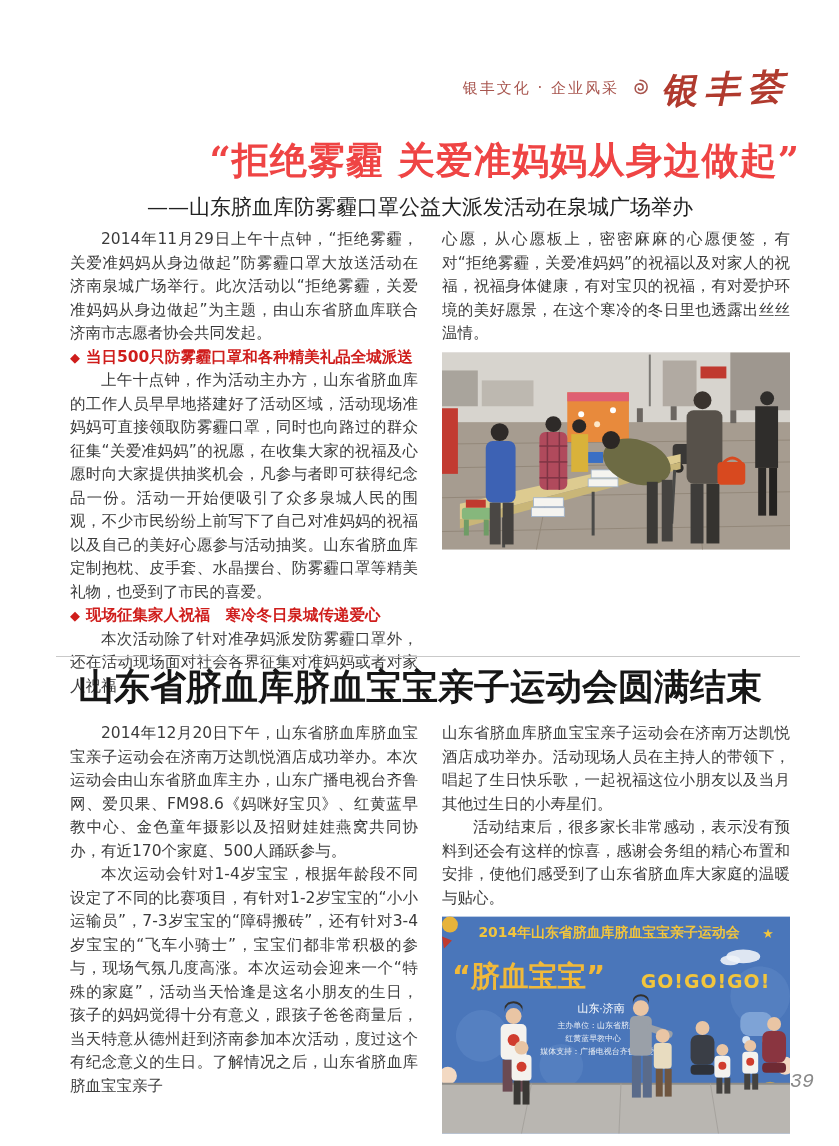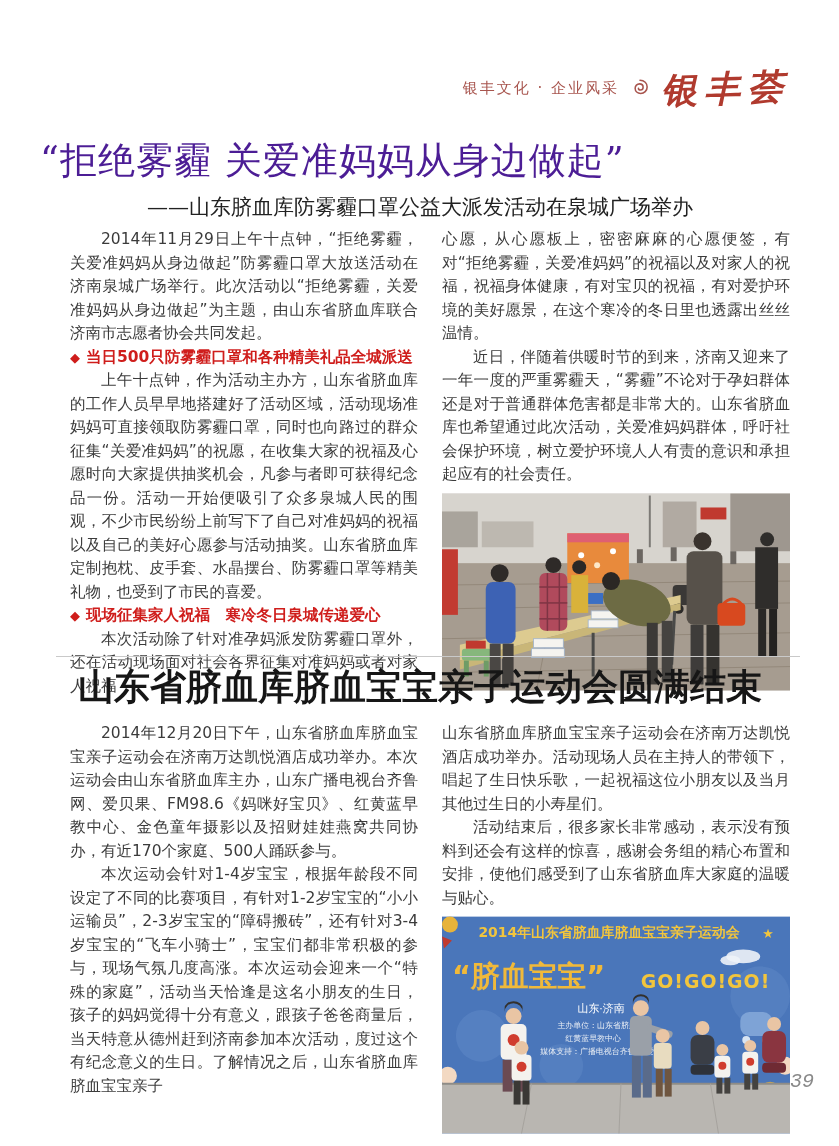--- a/index.html
+++ b/index.html
@@ -4,22 +4,22 @@
 <style>
   html,body{margin:0;padding:0;background:#ffffff;}
   .page{position:relative;width:839px;height:1146px;background:#ffffff;overflow:hidden;
         font-family:"DejaVu Sans",sans-serif;}
   
   .header{position:absolute;top:70px;right:49px;display:flex;align-items:center;gap:10px;}
   .header-label{color:#a8554e;font-size:15px;letter-spacing:2px;white-space:nowrap;}
   .logo-script{color:#b03a2e;font-size:36px;font-family:"DejaVu Serif",serif;
                font-style:italic;font-weight:bold;letter-spacing:7px;transform:rotate(-2deg);line-height:1;}
   
-  .a1-title{position:absolute;top:136px;left:40px;width:760px;text-align:left;
-            font-family:"DejaVu Serif",serif;font-weight:400;font-size:37px;color:#4c1d95;letter-spacing:1px;}
+  .a1-title{position:absolute;top:136px;left:40px;width:760px;text-align:right;
+            font-family:"DejaVu Serif",serif;font-weight:700;font-size:37px;color:#ef4444;letter-spacing:1px;}
   .a1-subtitle{position:absolute;top:193px;left:40px;width:760px;text-align:center;
                font-family:"DejaVu Serif",serif;font-weight:400;font-size:21px;color:#222222;}
   
   .cols{position:absolute;left:70px;width:720px;display:flex;gap:24px;}
   #a1-cols{top:228px;}
   #a2-cols{top:722px;}
   .col{width:348px;font-size:15.5px;line-height:23.5px;color:#3b3b3b;text-align:justify;}
   .col p{margin:0;}
   .indent{text-indent:2em;}
   .red-head{color:#cf1d1b;font-weight:700;margin:1px 0;}
@@ -52,21 +52,20 @@
   <div class="cols" id="a1-cols">
     <div class="col">
       <p class="indent">2014年11月29日上午十点钟，“拒绝雾霾，关爱准妈妈从身边做起”防雾霾口罩大放送活动在济南泉城广场举行。此次活动以“拒绝雾霾，关爱准妈妈从身边做起”为主题，由山东省脐血库联合济南市志愿者协会共同发起。</p>
       <p class="red-head"><span class="diamond">◆</span><span>当日500只防雾霾口罩和各种精美礼品全城派送</span></p>
       <p class="indent">上午十点钟，作为活动主办方，山东省脐血库的工作人员早早地搭建好了活动区域，活动现场准妈妈可直接领取防雾霾口罩，同时也向路过的群众征集“关爱准妈妈”的祝愿，在收集大家的祝福及心愿时向大家提供抽奖机会，凡参与者即可获得纪念品一份。活动一开始便吸引了众多泉城人民的围观，不少市民纷纷上前写下了自己对准妈妈的祝福以及自己的美好心愿参与活动抽奖。山东省脐血库定制抱枕、皮手套、水晶摆台、防雾霾口罩等精美礼物，也受到了市民的喜爱。</p>
       <p class="red-head"><span class="diamond">◆</span><span>现场征集家人祝福　寒冷冬日泉城传递爱心</span></p>
       <p class="indent">本次活动除了针对准孕妈派发防雾霾口罩外，还在活动现场面对社会各界征集对准妈妈或者对家人祝福</p>
     </div>
     <div class="col">
       <p>心愿，从心愿板上，密密麻麻的心愿便签，有对“拒绝雾霾，关爱准妈妈”的祝福以及对家人的祝福，祝福身体健康，有对宝贝的祝福，有对爱护环境的美好愿景，在这个寒冷的冬日里也透露出丝丝温情。</p>
-      <p class="indent">近日，伴随着供暖时节的到来，济南又迎来了一年一度的严重雾霾天，“雾霾”不论对于孕妇群体还是对于普通群体危害都是非常大的。山东省脐血库也希望通过此次活动，关爱准妈妈群体，呼吁社会保护环境，树立爱护环境人人有责的意识和承担起应有的社会责任。</p>
 
       <svg class="photo" width="348" height="198" viewBox="0 0 350 198">
         <rect width="350" height="198" fill="#cfccc6"></rect>
         <rect width="350" height="72" fill="#d7d4ce"></rect>
         <rect x="0" y="18" width="36" height="36" fill="#a9a49c"></rect>
         <rect x="40" y="28" width="52" height="26" fill="#bdb8b0"></rect>
         <rect x="222" y="8" width="34" height="46" fill="#b1aaa2"></rect>
         <rect x="260" y="14" width="26" height="12" fill="#c0392f"></rect>
         <rect x="290" y="0" width="60" height="58" fill="#9e978f"></rect>
         <rect x="208" y="2" width="2" height="52" fill="#7d7a76"></rect>
@@ -152,21 +151,21 @@
     </div>
   </div>
 
   <div class="divider"></div>
 
   <div class="a2-title">山东省脐血库脐血宝宝亲子运动会圆满结束</div>
 
   <div class="cols" id="a2-cols">
     <div class="col">
       <p class="indent">2014年12月20日下午，山东省脐血库脐血宝宝亲子运动会在济南万达凯悦酒店成功举办。本次运动会由山东省脐血库主办，山东广播电视台齐鲁网、爱贝果、FM98.6《妈咪好宝贝》、红黄蓝早教中心、金色童年摄影以及招财娃娃燕窝共同协办，有近170个家庭、500人踊跃参与。</p>
-      <p class="indent">本次运动会针对1-4岁宝宝，根据年龄段不同设定了不同的比赛项目，有针对1-2岁宝宝的“小小运输员”，2-3岁宝宝的“障碍搬砖”，还有针对3-4岁宝宝的“飞车小骑士”，宝宝们都非常积极的参与，现场气氛几度高涨。本次运动会迎来一个“特殊的家庭”，活动当天恰逢是这名小朋友的生日，孩子的妈妈觉得十分有意义，跟孩子爸爸商量后，当天特意从德州赶到济南参加本次活动，度过这个有纪念意义的生日。了解情况之后，山东省脐血库脐血宝宝亲子</p>
+      <p class="indent">本次运动会针对1-4岁宝宝，根据年龄段不同设定了不同的比赛项目，有针对1-2岁宝宝的“小小运输员”，7-3岁宝宝的“障碍搬砖”，还有针对3-4岁宝宝的“飞车小骑士”，宝宝们都非常积极的参与，现场气氛几度高涨。本次运动会迎来一个“特殊的家庭”，活动当天恰逢是这名小朋友的生日，孩子的妈妈觉得十分有意义，跟孩子爸爸商量后，当天特意从德州赶到济南参加本次活动，度过这个有纪念意义的生日。了解情况之后，山东省脐血库脐血宝宝亲子</p>
     </div>
     <div class="col">
       <p>山东省脐血库脐血宝宝亲子运动会在济南万达凯悦酒店成功举办。活动现场人员在主持人的带领下，唱起了生日快乐歌，一起祝福这位小朋友以及当月其他过生日的小寿星们。</p>
       <p class="indent">活动结束后，很多家长非常感动，表示没有预料到还会有这样的惊喜，感谢会务组的精心布置和安排，使他们感受到了山东省脐血库大家庭的温暖与贴心。</p>
 
       <svg class="photo" width="348" height="218" viewBox="0 0 350 218">
         <rect width="350" height="218" fill="#4a76ba"></rect>
         <circle cx="40" cy="120" r="26" fill="#5d87c6" opacity="0.6"></circle>
         <circle cx="320" cy="80" r="30" fill="#5d87c6" opacity="0.5"></circle>
         <circle cx="120" cy="150" r="22" fill="#5d87c6" opacity="0.5"></circle>

